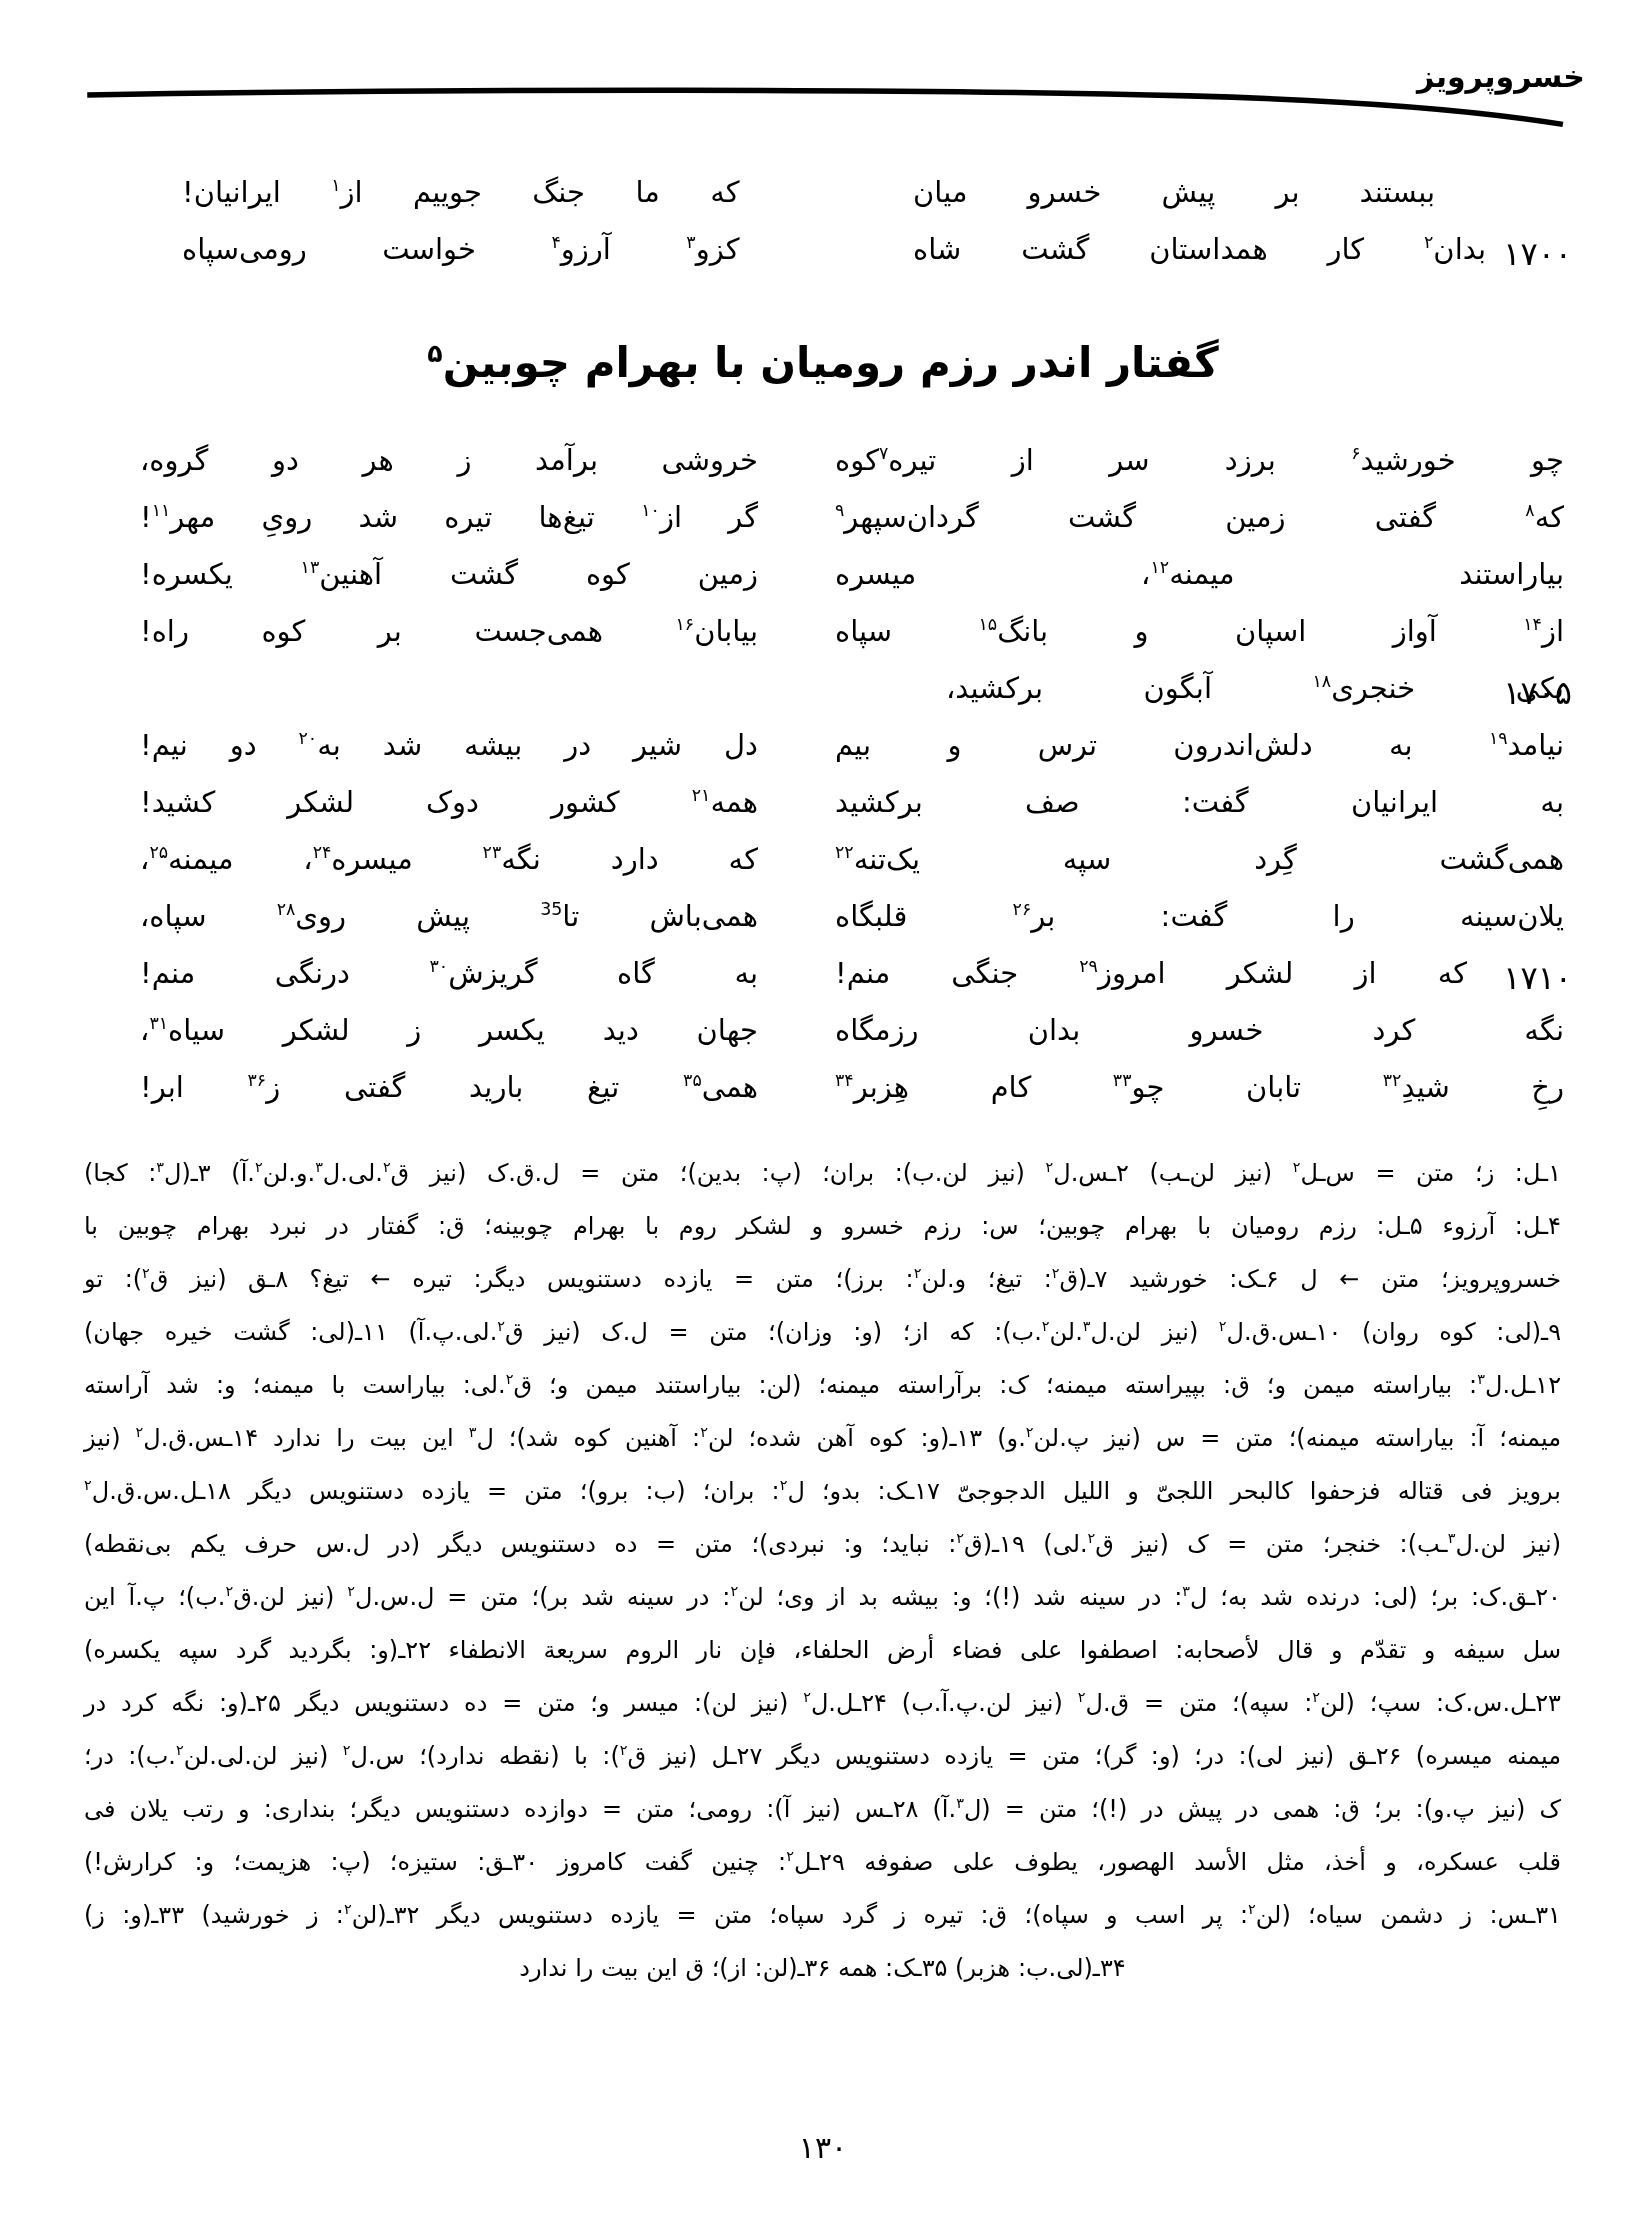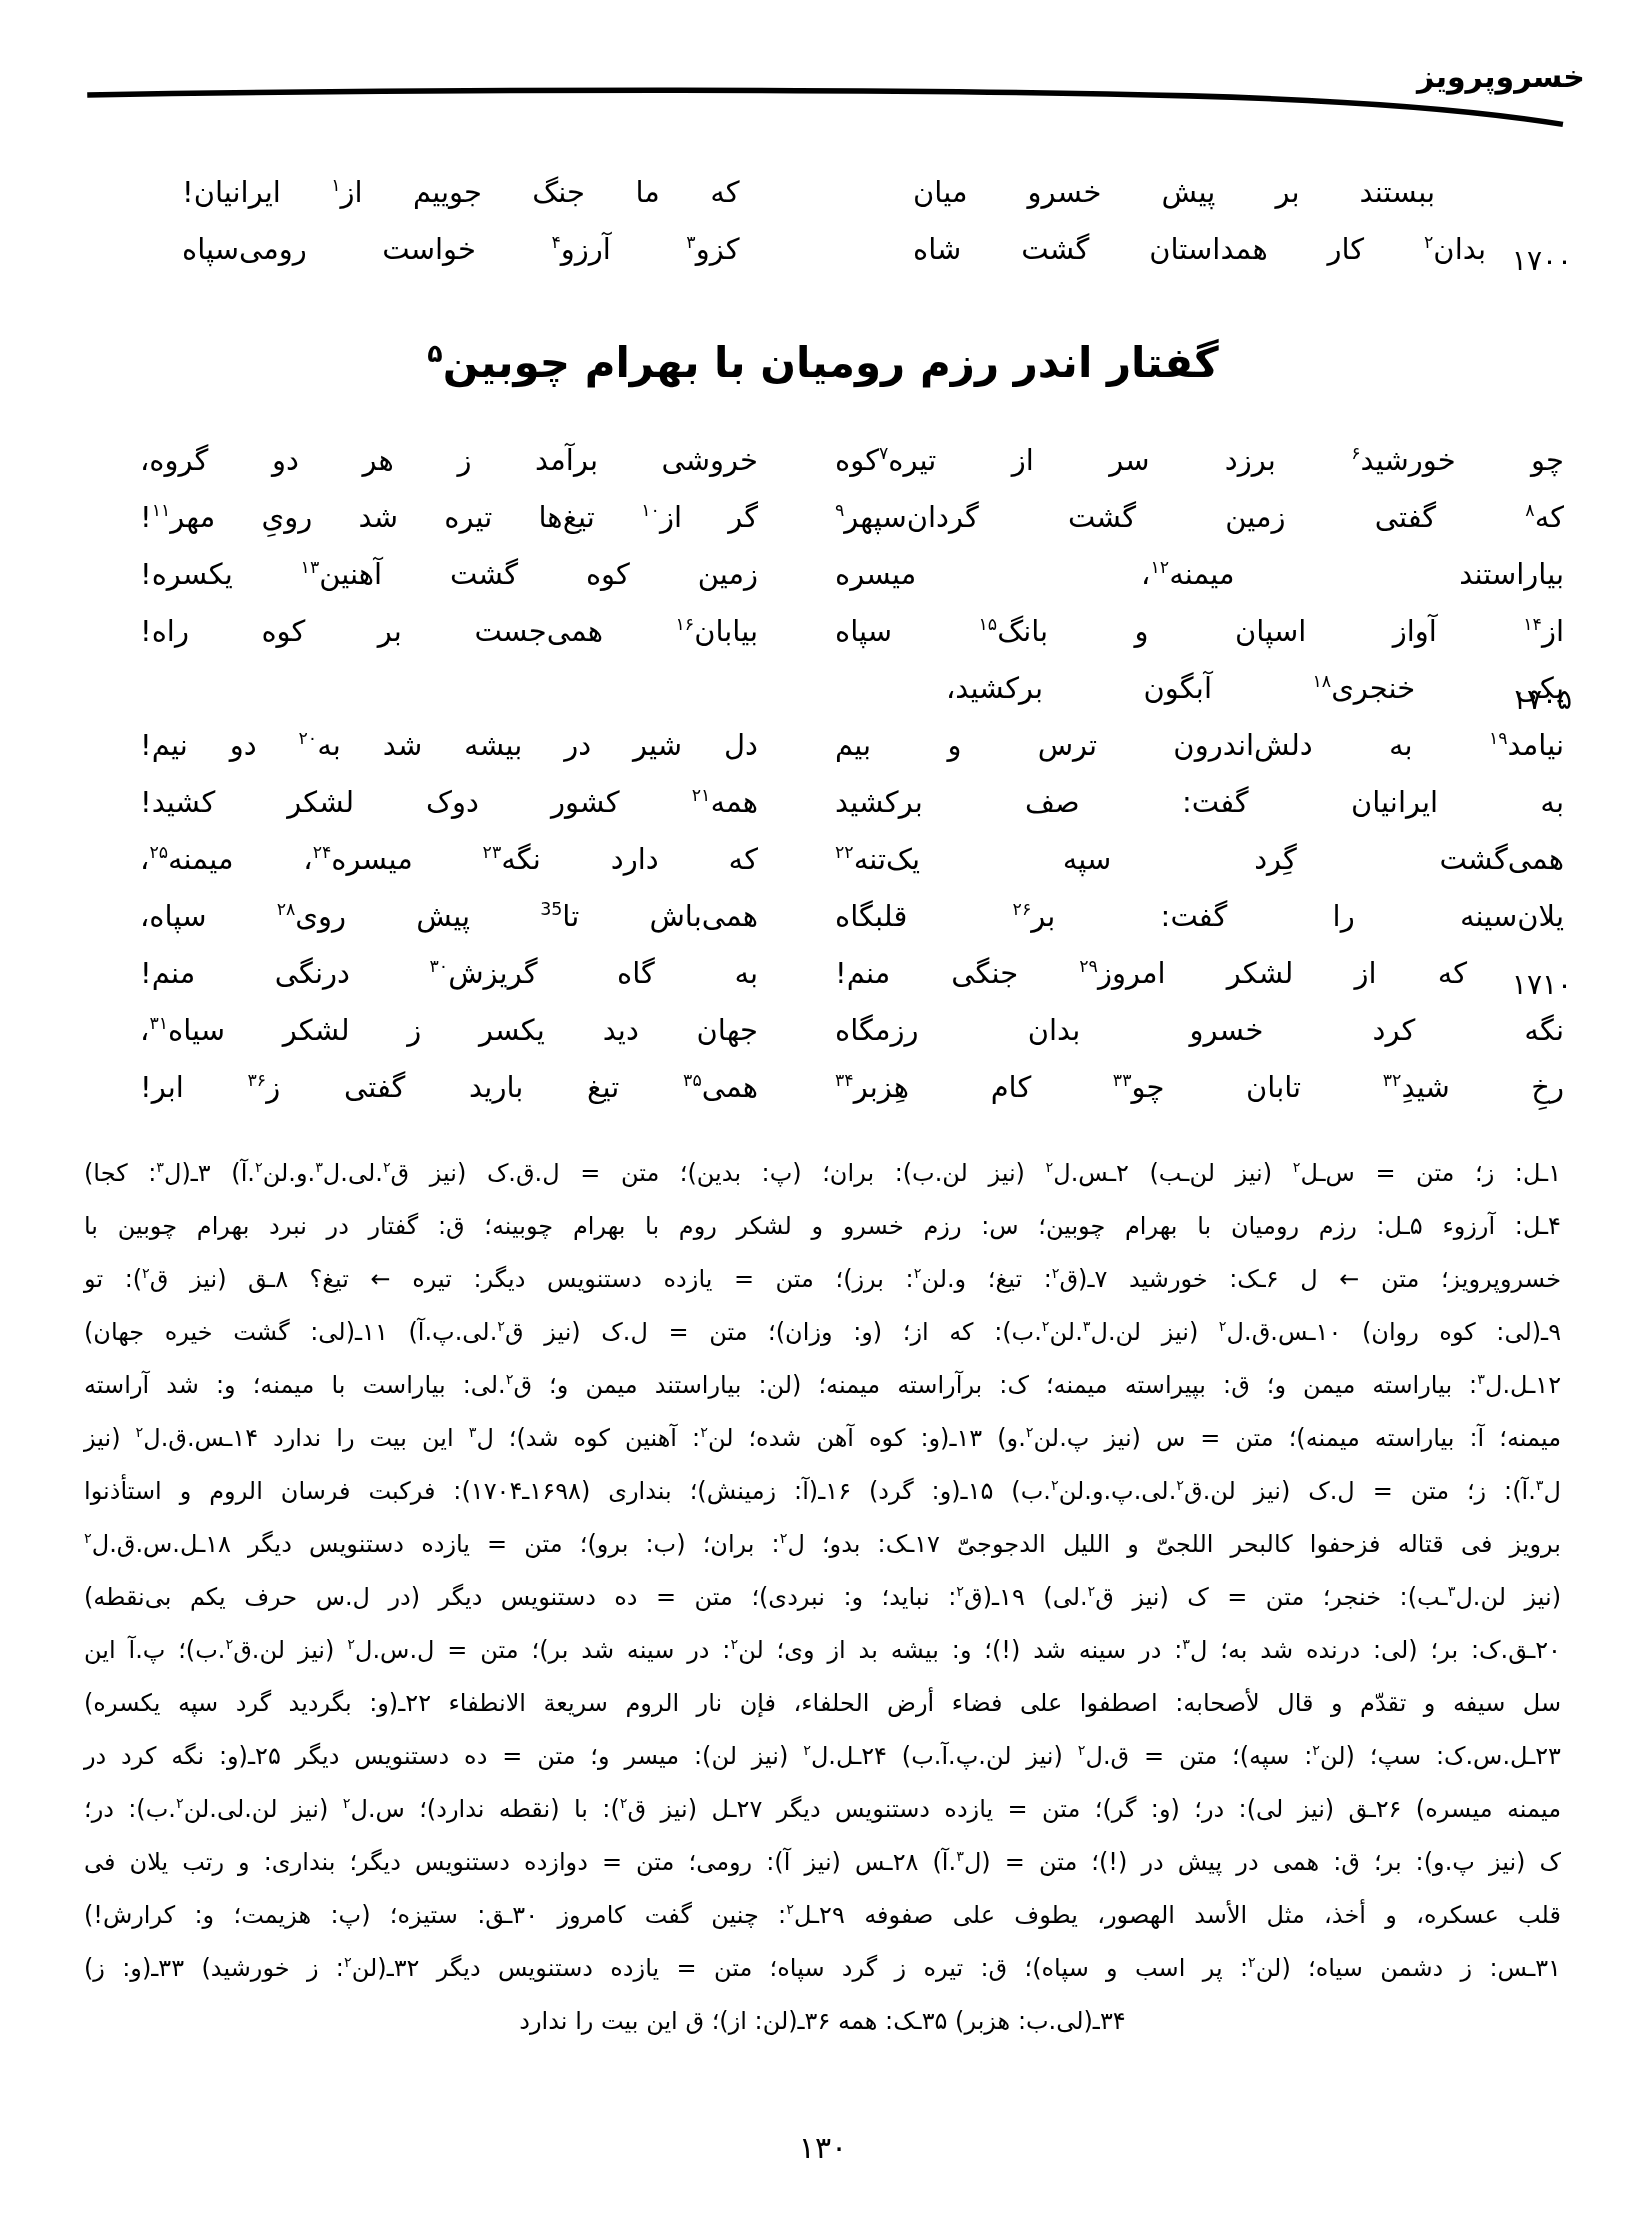--- a/index.html
+++ b/index.html
@@ -33,22 +33,22 @@
     text-align: justify; text-align-last: justify;
     overflow: hidden;
   }
   .hemi-r { width: 729px; }
   .hemi-l { width: 618px; margin-left: 29px; }
   .main-verses .numbered .hemi-r { padding-right: 97px; }
   .opening .o1 .hemi-r { padding: 0 129px 0 78px; }
   .opening .o2 .hemi-r { padding: 0 78px 0 78px; }
   .opening .hemi-l { padding: 0 18.5px 0 42px; }
   .vnum {
-    position: absolute; right: 74px; top: 11px;
-    line-height: 57px; font-size: 28px;
+    position: absolute; right: 74px; top: 5px;
+    line-height: 57px; font-size: 32px;
   }
   sup { font-size: 0.6em; line-height: 0; vertical-align: super; }
 
   .section-heading {
     position: absolute; top: 338px; left: 0; right: 0;
     text-align: center;
     font-size: 42px; font-weight: bold;
   }
 
   
@@ -144,21 +144,20 @@
     </div>
   </section>
 
   <section class="footnotes">
     <div class="fline">۱ـل: ز؛ متن = س‌ـل<sup>۲</sup> (نیز لن‌ـب)  ۲ـس.ل<sup>۲</sup> (نیز لن.ب): بران؛ (پ: بدین)؛ متن = ل.ق.ک (نیز ق<sup>۲</sup>.لی.ل<sup>۳</sup>.و.لن<sup>۲</sup>.آ)  ۳ـ(ل<sup>۳</sup>: کجا)</div>
     <div class="fline">۴ـل: آرزوء  ۵ـل: رزم رومیان با بهرام چوبین؛ س: رزم خسرو و لشکر روم با بهرام چوبینه؛ ق: گفتار در نبرد بهرام چوبین با</div>
     <div class="fline">خسروپرویز؛ متن ← ل  ۶ـک: خورشید  ۷ـ(ق<sup>۲</sup>: تیغ؛ و.لن<sup>۲</sup>: برز)؛ متن = یازده دستنویس دیگر: تیره ← تیغ؟  ۸ـق (نیز ق<sup>۲</sup>): تو</div>
     <div class="fline">۹ـ(لی: کوه روان)  ۱۰ـس.ق.ل<sup>۲</sup> (نیز لن.ل<sup>۳</sup>.لن<sup>۲</sup>.ب): که از؛ (و: وزان)؛ متن = ل.ک (نیز ق<sup>۲</sup>.لی.پ.آ)  ۱۱ـ(لی: گشت خیره جهان)</div>
     <div class="fline">۱۲ـل.ل<sup>۳</sup>: بیاراسته میمن و؛ ق: بپیراسته میمنه؛ ک: برآراسته میمنه؛ (لن: بیاراستند میمن و؛ ق<sup>۲</sup>.لی: بیاراست با میمنه؛ و: شد آراسته</div>
     <div class="fline">میمنه؛ آ: بیاراسته میمنه)؛ متن = س (نیز پ.لن<sup>۲</sup>.و)  ۱۳ـ(و: کوه آهن شده؛ لن<sup>۲</sup>: آهنین کوه شد)؛ ل<sup>۳</sup> این بیت را ندارد  ۱۴ـس.ق.ل<sup>۲</sup> (نیز</div>
-    <div class="fline">ل<sup>۳</sup>.آ): ز؛ متن = ل.ک (نیز لن.ق<sup>۲</sup>.لی.پ.و.لن<sup>۲</sup>.ب)  ۱۵ـ(و: گرد)  ۱۶ـ(آ: زمینش)؛ بنداری (۱۶۹۸ـ۱۷۰۴): فرکبت فرسان الروم و استأذنوا</div>
     <div class="fline">برویز فی قتاله فزحفوا کالبحر اللجیّ و اللیل الدجوجیّ  ۱۷ـک: بدو؛ ل<sup>۲</sup>: بران؛ (ب: برو)؛ متن = یازده دستنویس دیگر  ۱۸ـل.س.ق.ل<sup>۲</sup></div>
     <div class="fline">(نیز لن.ل<sup>۳</sup>ـب): خنجر؛ متن = ک (نیز ق<sup>۲</sup>.لی)  ۱۹ـ(ق<sup>۲</sup>: نباید؛ و: نبردی)؛ متن = ده دستنویس دیگر (در ل.س حرف یکم بی‌نقطه)</div>
     <div class="fline">۲۰ـق.ک: بر؛ (لی: درنده شد به؛ ل<sup>۳</sup>: در سینه شد (!)؛ و: بیشه بد از وی؛ لن<sup>۲</sup>: در سینه شد بر)؛ متن = ل.س.ل<sup>۲</sup> (نیز لن.ق<sup>۲</sup>.ب)؛ پ.آ این</div>
     <div class="fline">سل سیفه و تقدّم و قال لأصحابه: اصطفوا علی فضاء أرض الحلفاء، فإن نار الروم سریعة الانطفاء  ۲۲ـ(و: بگردید گرد سپه یکسره)</div>
     <div class="fline">۲۳ـل.س.ک: سپ؛ (لن<sup>۲</sup>: سپه)؛ متن = ق.ل<sup>۲</sup> (نیز لن.پ.آ.ب)  ۲۴ـل.ل<sup>۲</sup> (نیز لن): میسر و؛ متن = ده دستنویس دیگر  ۲۵ـ(و: نگه کرد در</div>
     <div class="fline">میمنه میسره)  ۲۶ـق (نیز لی): در؛ (و: گر)؛ متن = یازده دستنویس دیگر  ۲۷ـل (نیز ق<sup>۲</sup>): با (نقطه ندارد)؛ س.ل<sup>۲</sup> (نیز لن.لی.لن<sup>۲</sup>.ب): در؛</div>
     <div class="fline">ک (نیز پ.و): بر؛ ق: همی در پیش در (!)؛ متن = (ل<sup>۳</sup>.آ)  ۲۸ـس (نیز آ): رومی؛ متن = دوازده دستنویس دیگر؛ بنداری: و رتب یلان فی</div>
     <div class="fline">قلب عسکره، و أخذ، مثل الأسد الهصور، یطوف علی صفوفه  ۲۹ـل<sup>۲</sup>: چنین گفت کامروز  ۳۰ـق: ستیزه؛ (پ: هزیمت؛ و: کرارش!)</div>
     <div class="fline">۳۱ـس: ز دشمن سیاه؛ (لن<sup>۲</sup>: پر اسب و سپاه)؛ ق: تیره ز گرد سپاه؛ متن = یازده دستنویس دیگر  ۳۲ـ(لن<sup>۲</sup>: ز خورشید)  ۳۳ـ(و: ز)</div>
     <div class="fline center">۳۴ـ(لی.ب: هزبر)  ۳۵ـک: همه  ۳۶ـ(لن: از)؛ ق این بیت را ندارد</div>

